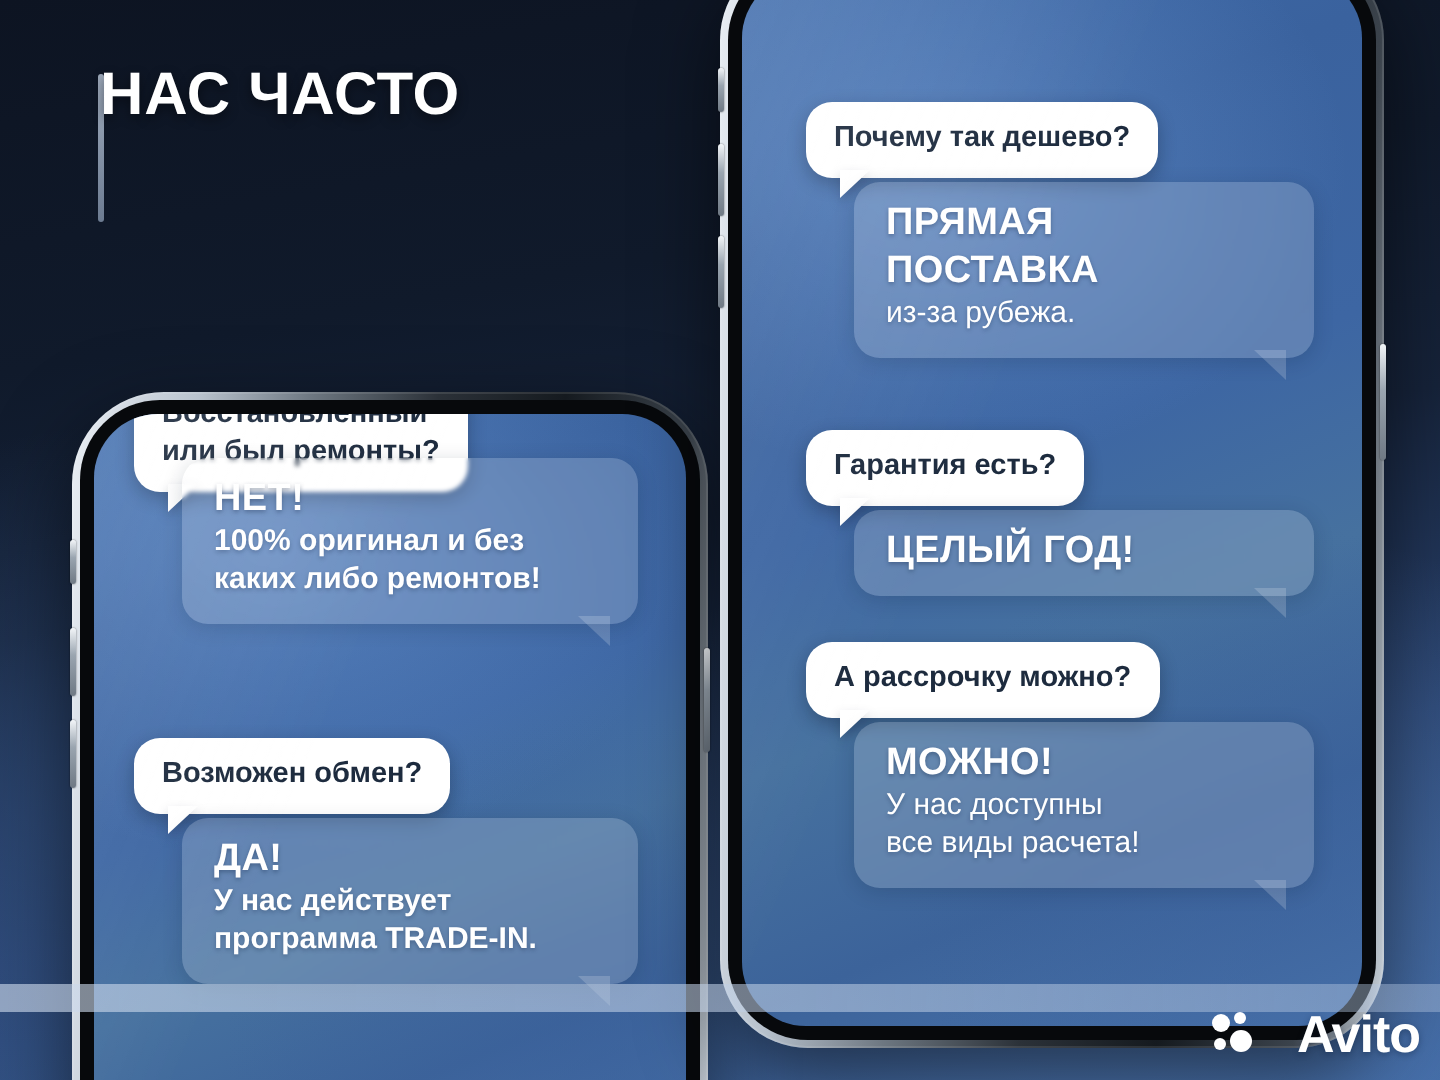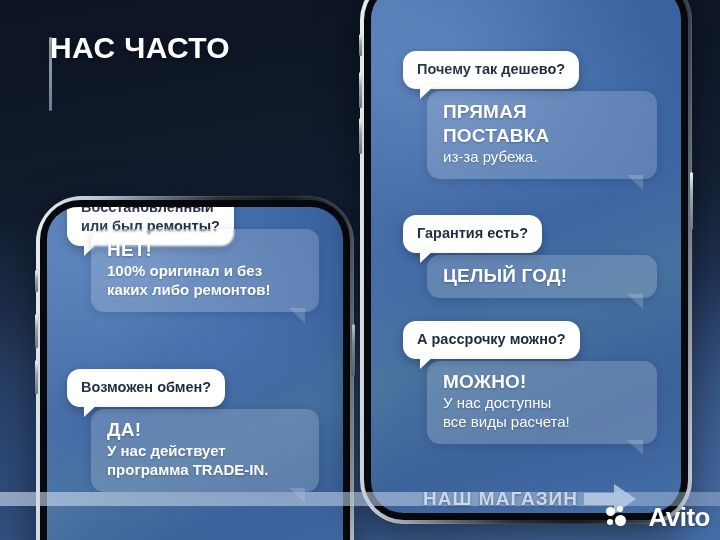--- a/index.html
+++ b/index.html
@@ -273,28 +273,20 @@
           <span class="a-sub light">все виды расчета!</span>
           <span class="tail"></span>
         </div>
 
       </div>
     </div>
   </div>
 
   <div id="banner"></div>
 
-  <div id="shop-cta">
-    <span class="label">НАШ МАГАЗИН</span>
-    <span class="arrow-wrap">
-      <svg width="52" height="30" viewBox="0 0 52 30">
-        <path d="M0 9 H30 V0 L52 15 L30 30 V21 H0 Z" fill="#b8cbe6" opacity="0.85"></path>
-      </svg>
-    </span>
-  </div>
 
   <div id="avito">
     <span class="dots">
       <i class="d1"></i>
         <i class="d2"></i>
         <i class="d3"></i>
         <i class="d4"></i>
     </span>
     <span class="word">Avito</span>
   </div>

